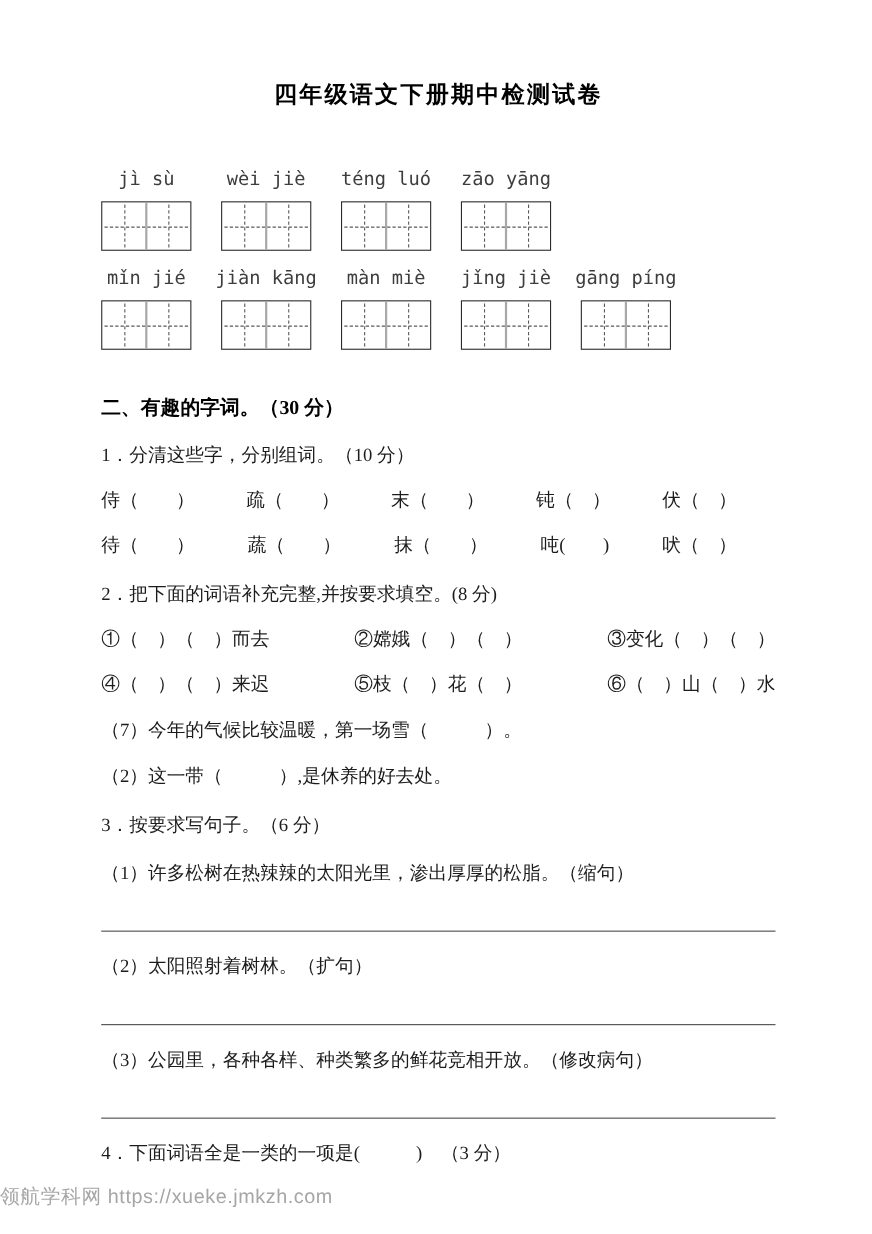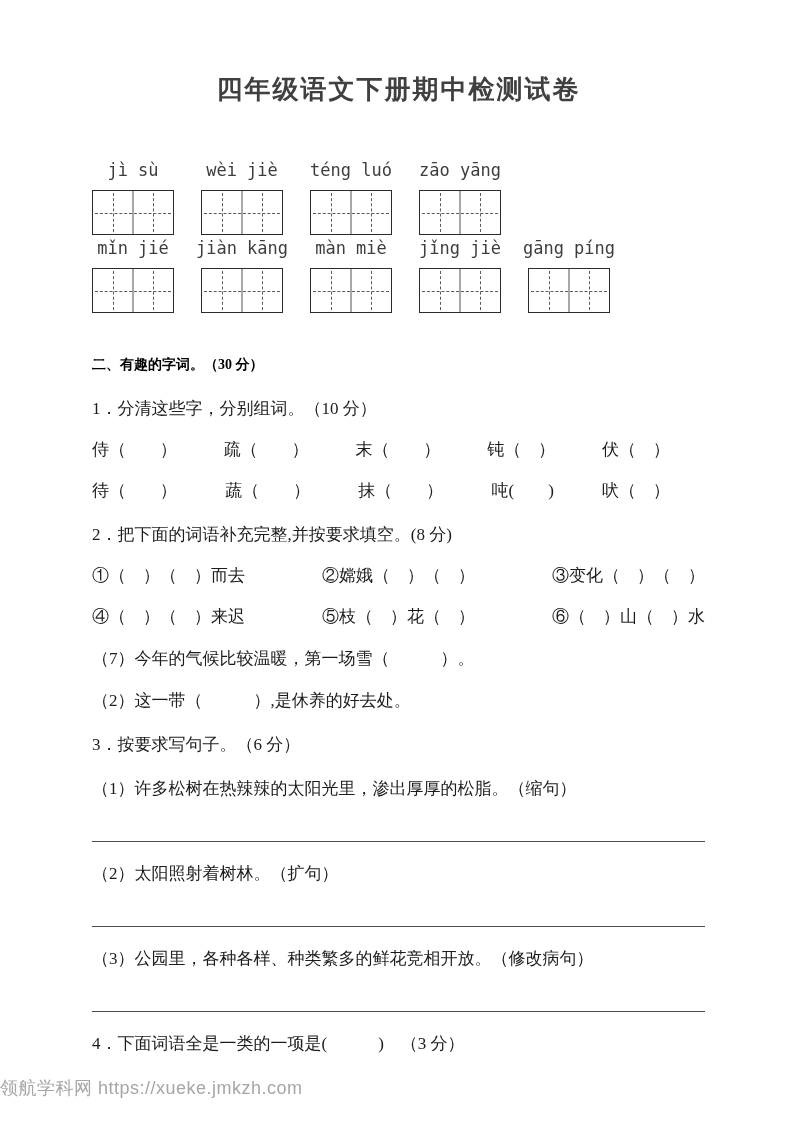--- a/index.html
+++ b/index.html
@@ -13,29 +13,29 @@
     overflow: hidden;
   }
   .content { padding: 0 88px 0 92px; box-sizing: border-box; }
 
   .title {
     margin: 0;
     padding-top: 72px;
     text-align: center;
     font-family: "Liberation Sans", "DejaVu Sans", sans-serif;
     font-weight: 700;
-    font-size: 26px;
+    font-size: 21px;
     letter-spacing: 2px;
-    color: #404040;
+    color: #000000;
   }
 
   
   .pg-row { display: flex; gap: 27px; }
   .pg-row.first { margin-top: 50px; align-items: center; }
-  .pg-row.second { }
+  .pg-row.second { margin-top: 12px; }
   .pg-col { width: 82px; display: flex; flex-direction: column; align-items: center; }
   .pinyin {
     font-family: "DejaVu Sans Mono", monospace;
     font-size: 17px;
     line-height: 26px;
     color: #3d3d3d;
     white-space: nowrap;
     margin-bottom: 7px;
   }
   .tzg {
@@ -63,21 +63,21 @@
     position: absolute;
     top: 2px; bottom: 2px;
     border-left: 1px dashed #5a5a5a;
   }
   .vd.l { left: 25%; }
   .vd.r { left: 75%; }
 
   .sec-heading {
     margin: 40px 0 0 0;
     font-weight: 700;
-    font-size: 14px;
+    font-size: 18px;
     line-height: 24px;
     color: #000;
   }
   .line {
     margin: 17px 0 0 0;
     font-size: 17px;
     line-height: 25px;
   }
   .line.sp { margin-top: 19px; }
 

